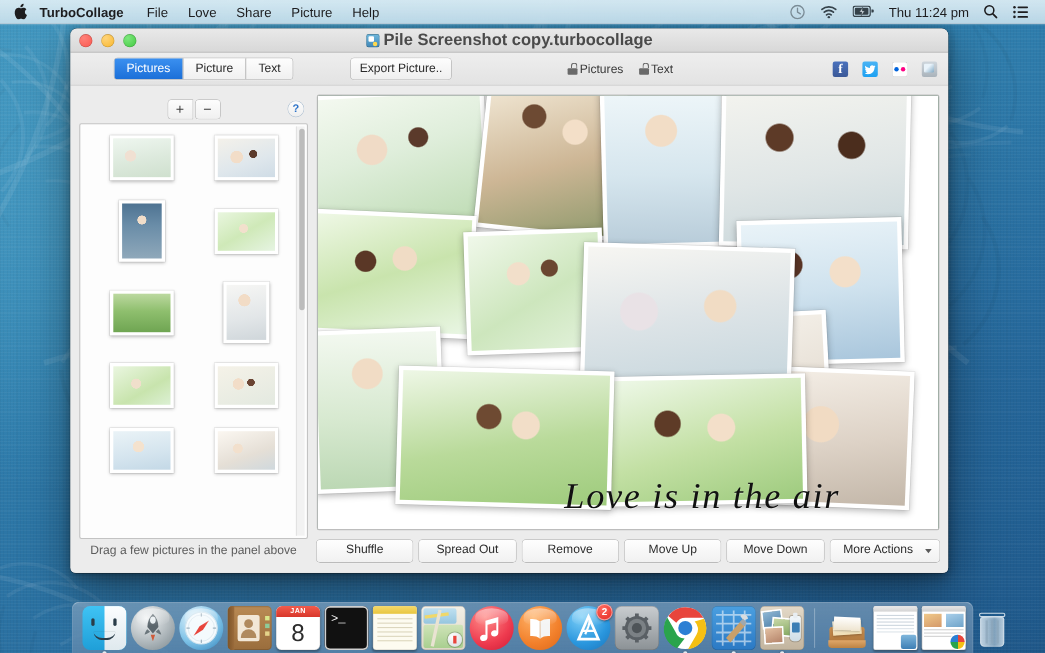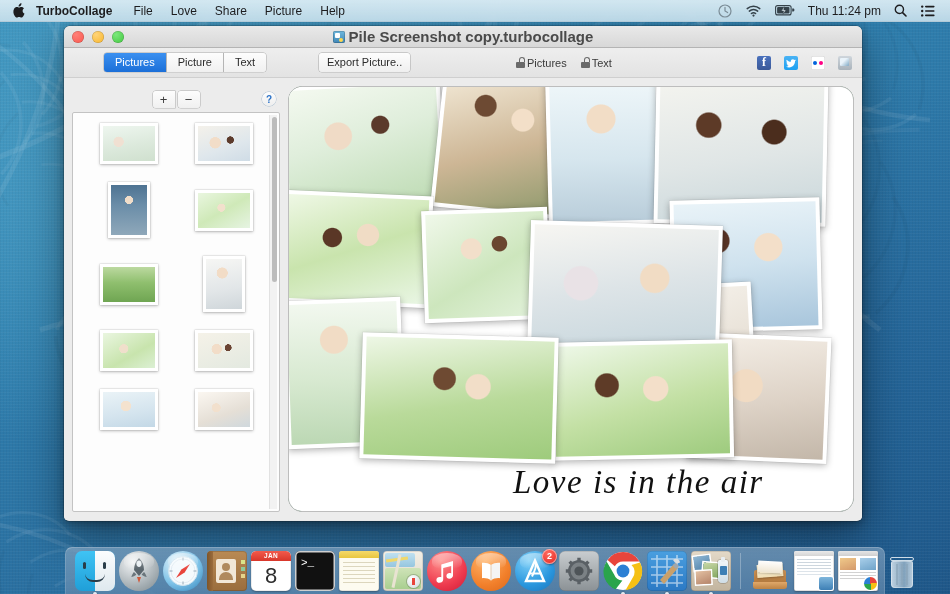--- a/index.html
+++ b/index.html
@@ -279,21 +279,21 @@
 
   
   #canvas-col {
     flex: 1;
     display: flex; flex-direction: column;
   }
   #canvas-frame {
     flex: 1;
     background: #14532d;
     border: 1px solid #bdbdbd;
-    border-radius: 14px;
+    border-radius: 2px;
     position: relative;
     overflow: hidden;
     box-shadow: inset 0 0 0 1px #fff;
   }
   #collage {
     position: absolute; inset: 0;
     overflow: hidden;
     background: #fff;
   }
   .pic {
@@ -583,20 +583,21 @@
               </div>
             <div class="thumb land">
                 <i class="ph" style="background-image:radial-gradient(circle at 35% 45%,#f2e0cd 11%,transparent 12%),linear-gradient(160deg,#fbf7f1,#e5dfd6 60%,#cfd8dd)"></i>
               </div>
           </div>
           <div id="thumb-scrollbar">
             <div class="knob"></div>
           </div>
         </div>
 
+        <div id="sidebar-hint">Drag a few pictures in the panel above</div>
       </div>
 
       <div id="canvas-col">
         <div id="canvas-frame">
           <div id="collage">
 
             <div class="pic" style="left:-6px; top:-4px; width:160px; height:122px; transform:rotate(-3.2deg);">
               <i style="background-image:radial-gradient(circle at 62% 34%,#5b3a2b 7%,transparent 8%),radial-gradient(circle at 34% 42%,#f0dbc6 11%,transparent 12%),linear-gradient(165deg,#f4f9f0 0%,#dfeedb 45%,#bfdcb5 100%)"></i>
             </div>
             <div class="pic" style="left:148px; top:-12px; width:128px; height:138px; transform:rotate(6deg);">
@@ -635,20 +636,28 @@
               <i style="background-image:radial-gradient(circle at 40% 40%,#f1dbc3 15%,transparent 16%),linear-gradient(170deg,#f4eee6 0%,#ddd2c6 55%,#c3b7a9 100%)"></i>
             </div>
             <div class="pic" style="left:330px; top:198px; width:134px; height:88px; transform:rotate(-3deg); z-index:4;">
               <i style="background-image:radial-gradient(circle at 45% 45%,#f0dcc6 16%,transparent 17%),linear-gradient(160deg,#f9f6f0,#e3dbd0)"></i>
             </div>
 
             <div id="collage-caption">Love is in the air</div>
           </div>
         </div>
 
+        <div id="action-bar">
+          <div class="act-btn">Shuffle</div>
+          <div class="act-btn">Spread Out</div>
+          <div class="act-btn">Remove</div>
+          <div class="act-btn">Move Up</div>
+          <div class="act-btn">Move Down</div>
+          <div class="act-btn popup">More Actions</div>
+        </div>
       </div>
     </div>
   </div>
 
   <div id="dock">
 
     <div class="dock-icon running">
       <div class="glyph" style="background:linear-gradient(180deg,#3fc3f4,#1f9fd8); border-radius:7px;">
         <div style="position:absolute;left:50%;top:0;width:50%;height:100%;background:linear-gradient(180deg,#fbfdfe,#dfe9ee);"></div>
         <div style="position:absolute;left:8px;top:11px;width:3px;height:7px;background:#2a3d49;border-radius:2px;"></div>

